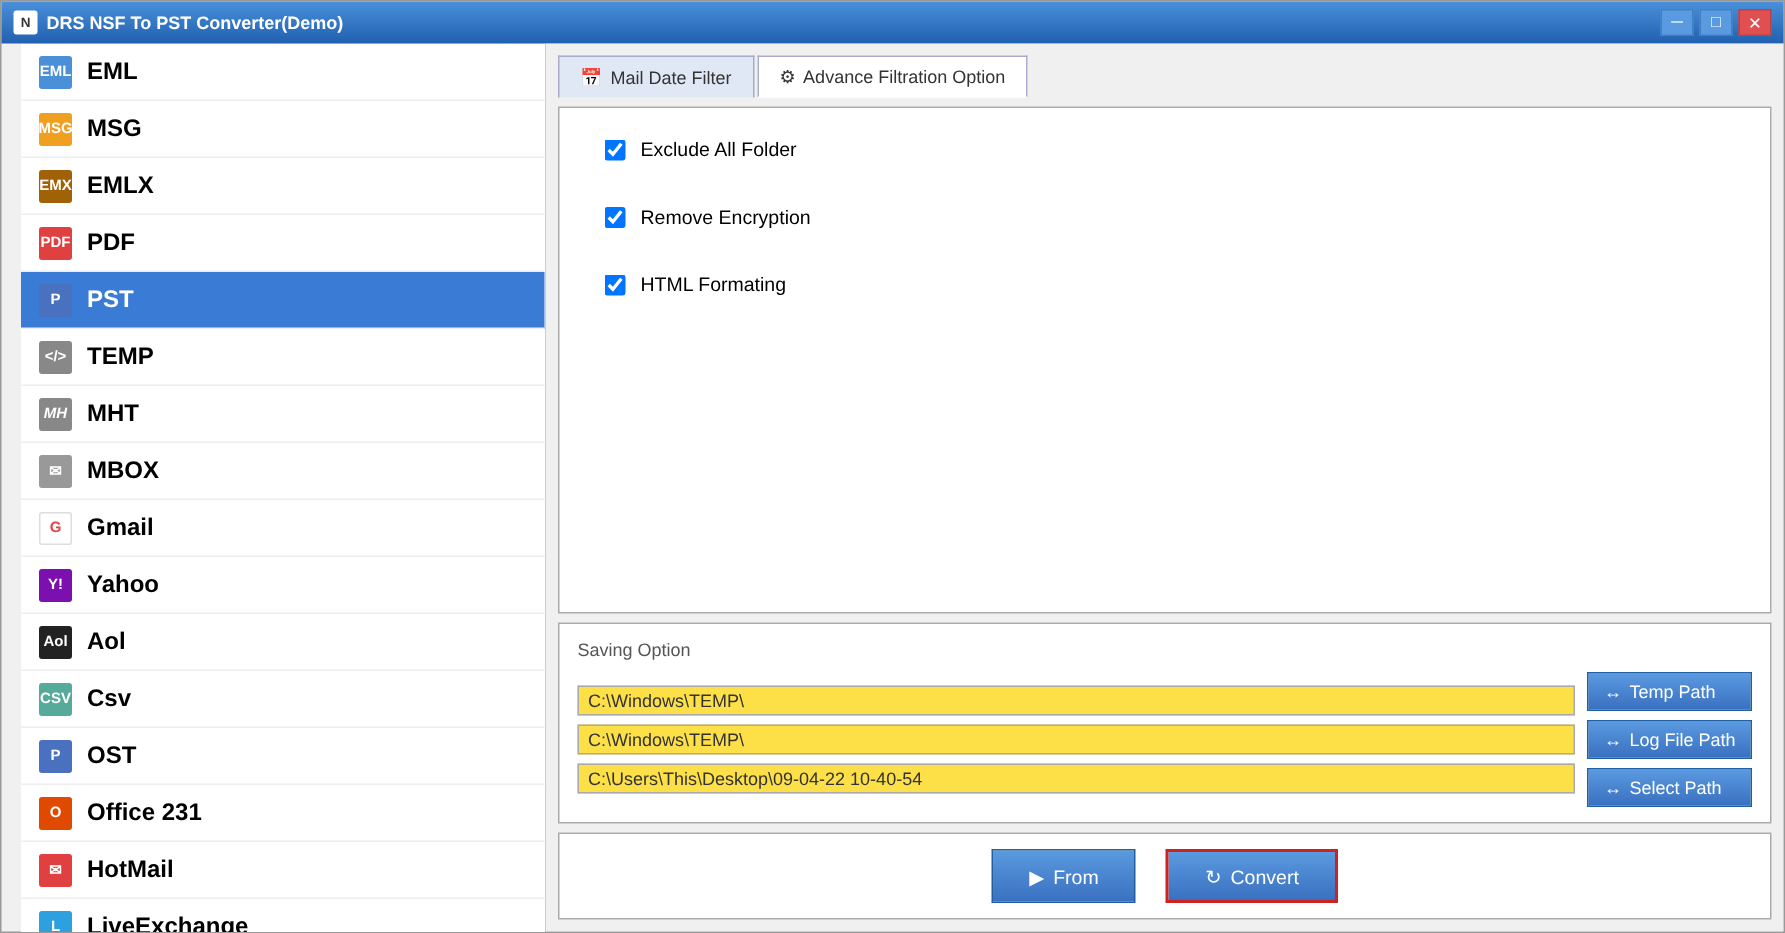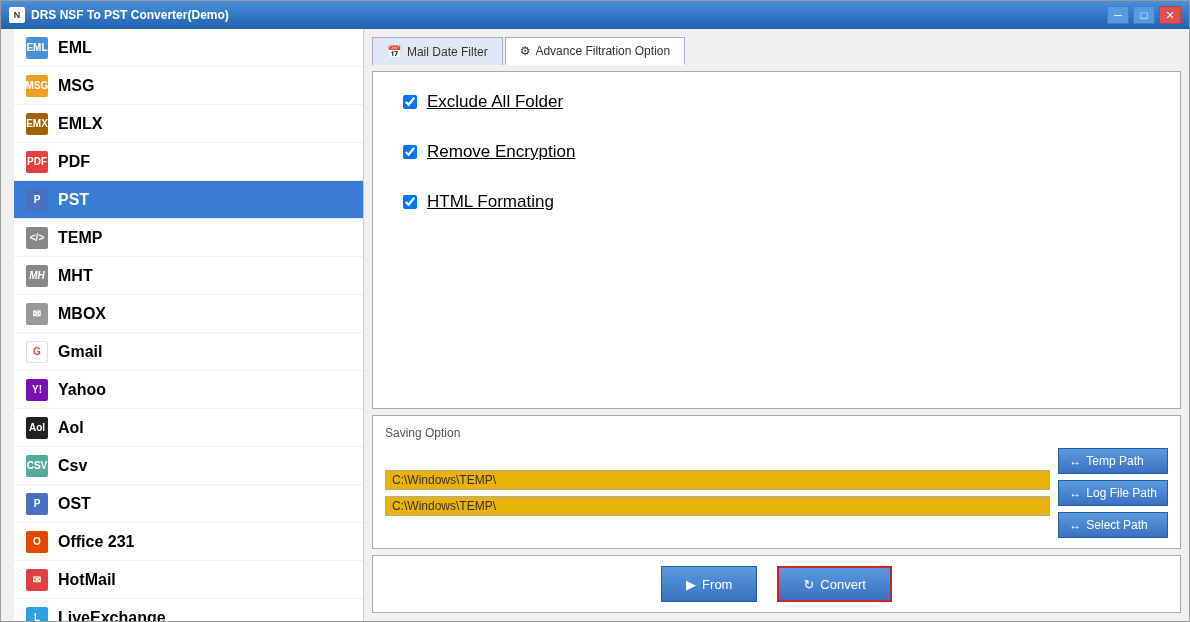--- a/index.html
+++ b/index.html
@@ -30,29 +30,29 @@
     
     .tabs { display: flex; gap: 2px; }
     .tab { padding: 6px 14px; background: #e0e8f5; border: 1px solid #aac; border-bottom: none; cursor: pointer; font-size: 12px; display: flex; align-items: center; gap: 5px; color: #333; }
     .tab.active { background: white; border-bottom: 1px solid white; z-index: 1; }
 
     
     .filter-box { background: white; border: 1px solid #aaa; flex: 1; padding: 20px 30px; display: flex; flex-direction: column; gap: 30px; }
 
     .checkbox-row { display: flex; align-items: center; gap: 10px; }
     .checkbox-row input[type="checkbox"] { width: 14px; height: 14px; cursor: pointer; }
-    .checkbox-label { font-size: 17px; text-decoration: underline; }
+    .checkbox-label { font-size: 13px; }
     .checkbox-note { color: red; font-size: 12px; margin-left: 10px; }
 
     
     .saving-section { border: 1px solid #aaa; padding: 10px 12px; background: white; }
     .saving-title { font-size: 12px; color: #555; margin-bottom: 8px; }
     .saving-rows { display: flex; flex-direction: column; gap: 6px; }
     .saving-row { display: flex; align-items: center; gap: 8px; }
-    .saving-input { flex: 1; height: 26px; padding: 2px 6px; border: 1px solid #aaa; background: #eab308; font-size: 12px; color: #333; }
+    .saving-input { flex: 1; height: 26px; padding: 2px 6px; border: 1px solid #aaa; background: #fde047; font-size: 12px; color: #333; }
     .path-buttons { display: flex; flex-direction: column; gap: 6px; }
     .path-btn { background: linear-gradient(to bottom, #5a9ae0, #3a70c0); color: white; border: 1px solid #2060a0; padding: 4px 10px; cursor: pointer; font-size: 12px; display: flex; align-items: center; gap: 5px; white-space: nowrap; height: 26px; }
 
     
     .bottom-bar { background: white; border: 1px solid #aaa; padding: 10px; display: flex; align-items: center; justify-content: center; gap: 20px; }
     .nav-btn { background: linear-gradient(to bottom, #5a9ae0, #3a70c0); color: white; border: 1px solid #2060a0; padding: 6px 24px; cursor: pointer; font-size: 13px; display: flex; align-items: center; gap: 6px; height: 36px; }
     .nav-btn.convert { border: 2px solid #cc2222; }
 
     
     .icon-eml { background: #4a90d9; color: white; }
@@ -188,20 +188,21 @@
         </div>
       </div>
 
       <div class="saving-section">
         <div class="saving-title">Saving Option</div>
         <div class="saving-rows">
           <div class="saving-row">
             <div class="saving-inputs-col">
               <input class="saving-input" type="text" value="C:\Windows\TEMP\" style="">
               <input class="saving-input" type="text" value="C:\Windows\TEMP\" style="">
+              <input class="saving-input" type="text" value="C:\Users\This\Desktop\09-04-22 10-40-54" style="">
             </div>
             <div class="path-buttons">
               <button class="path-btn">
                 <span>↔</span>
                 <span>Temp Path</span>
               </button>
               <button class="path-btn">
                 <span>↔</span>
                 <span>Log File Path</span>
               </button>

